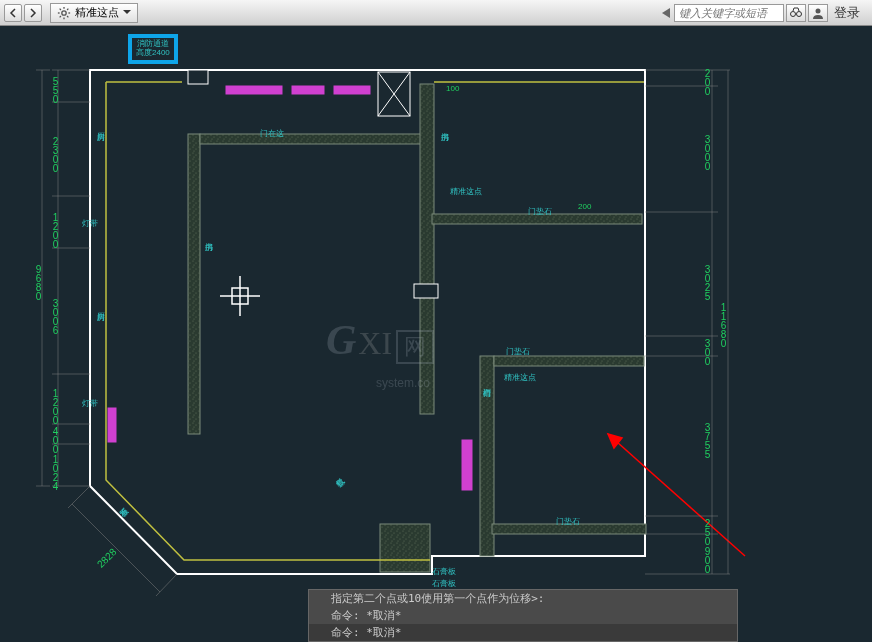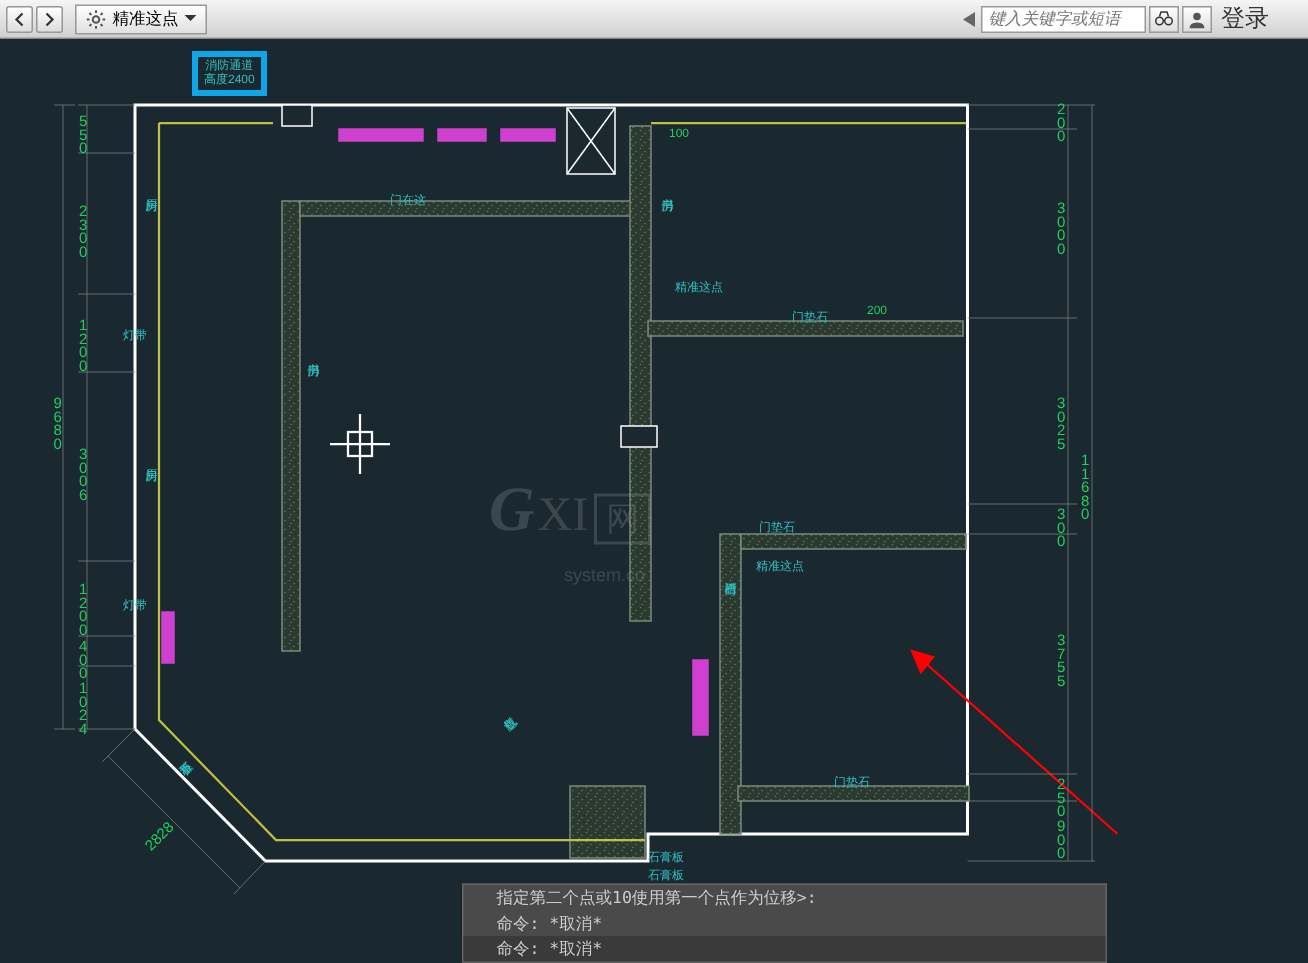--- a/index.html
+++ b/index.html
@@ -65,21 +65,21 @@
     .title-file {
       background: linear-gradient(#f0f0f0,#d8d8d8);
       color: #333;
       padding: 2px 10px;
       font-size: 12px;
       border: 1px solid #aaa;
       border-left: none;
     }
     .search-block {
       position: absolute;
-      right: 22px;
+      right: 8px;
       display: flex;
       align-items: center;
       gap: 2px;
     }
     .search-tri {
       width: 0; height: 0;
       border-top: 5px solid transparent;
       border-bottom: 5px solid transparent;
       border-right: 8px solid #666;
       margin-right: 2px;
@@ -96,21 +96,21 @@
     .ico-btn {
       width: 20px; height: 18px;
       background: linear-gradient(#fff,#ddd);
       border: 1px solid #999;
       display: flex;
       align-items: center;
       justify-content: center;
     }
     .ico-btn svg { width: 12px; height: 12px; }
     .login-lbl {
-      font-size: 16px;
+      font-size: 13px;
       color: #333;
       padding: 0 4px;
     }
 
     .canvas {
       position: absolute;
       top: 26px; left: 0;
       width: 872px; height: 616px;
       background: #1a2830;
     }

